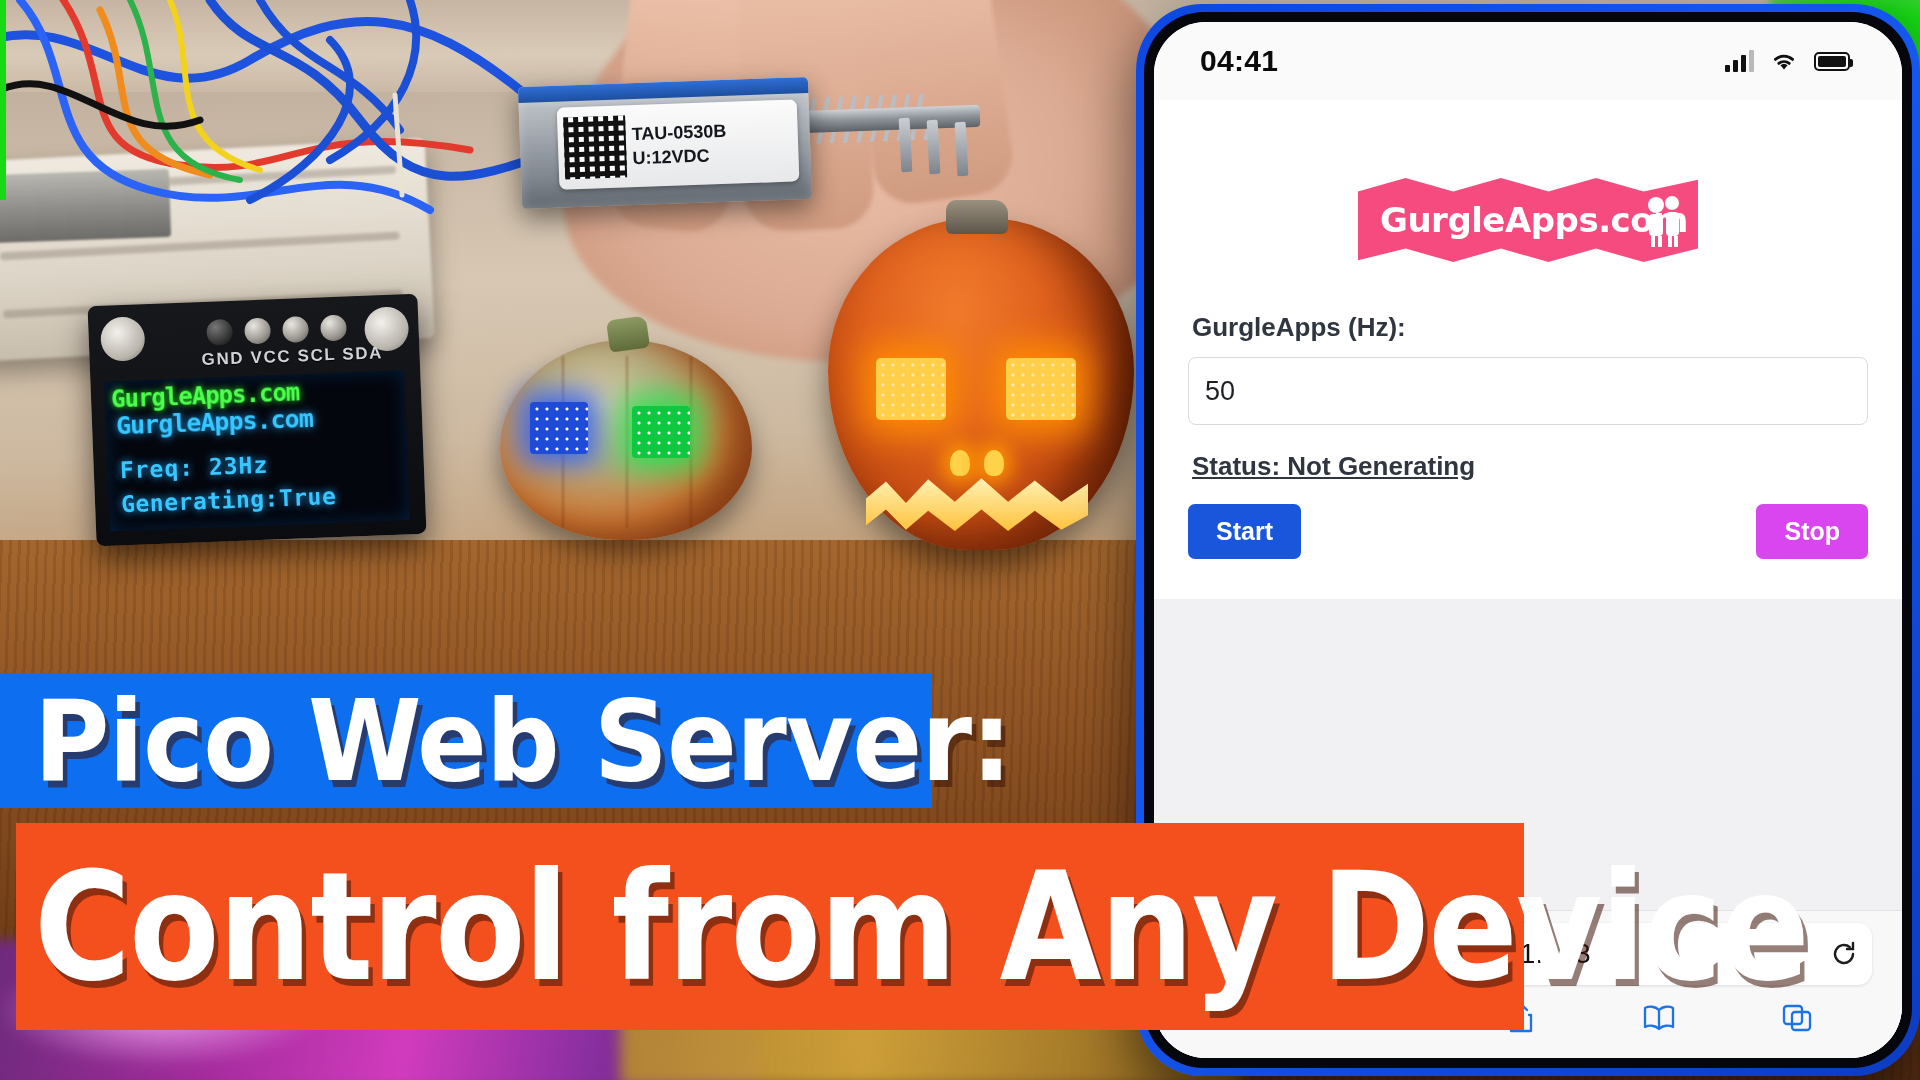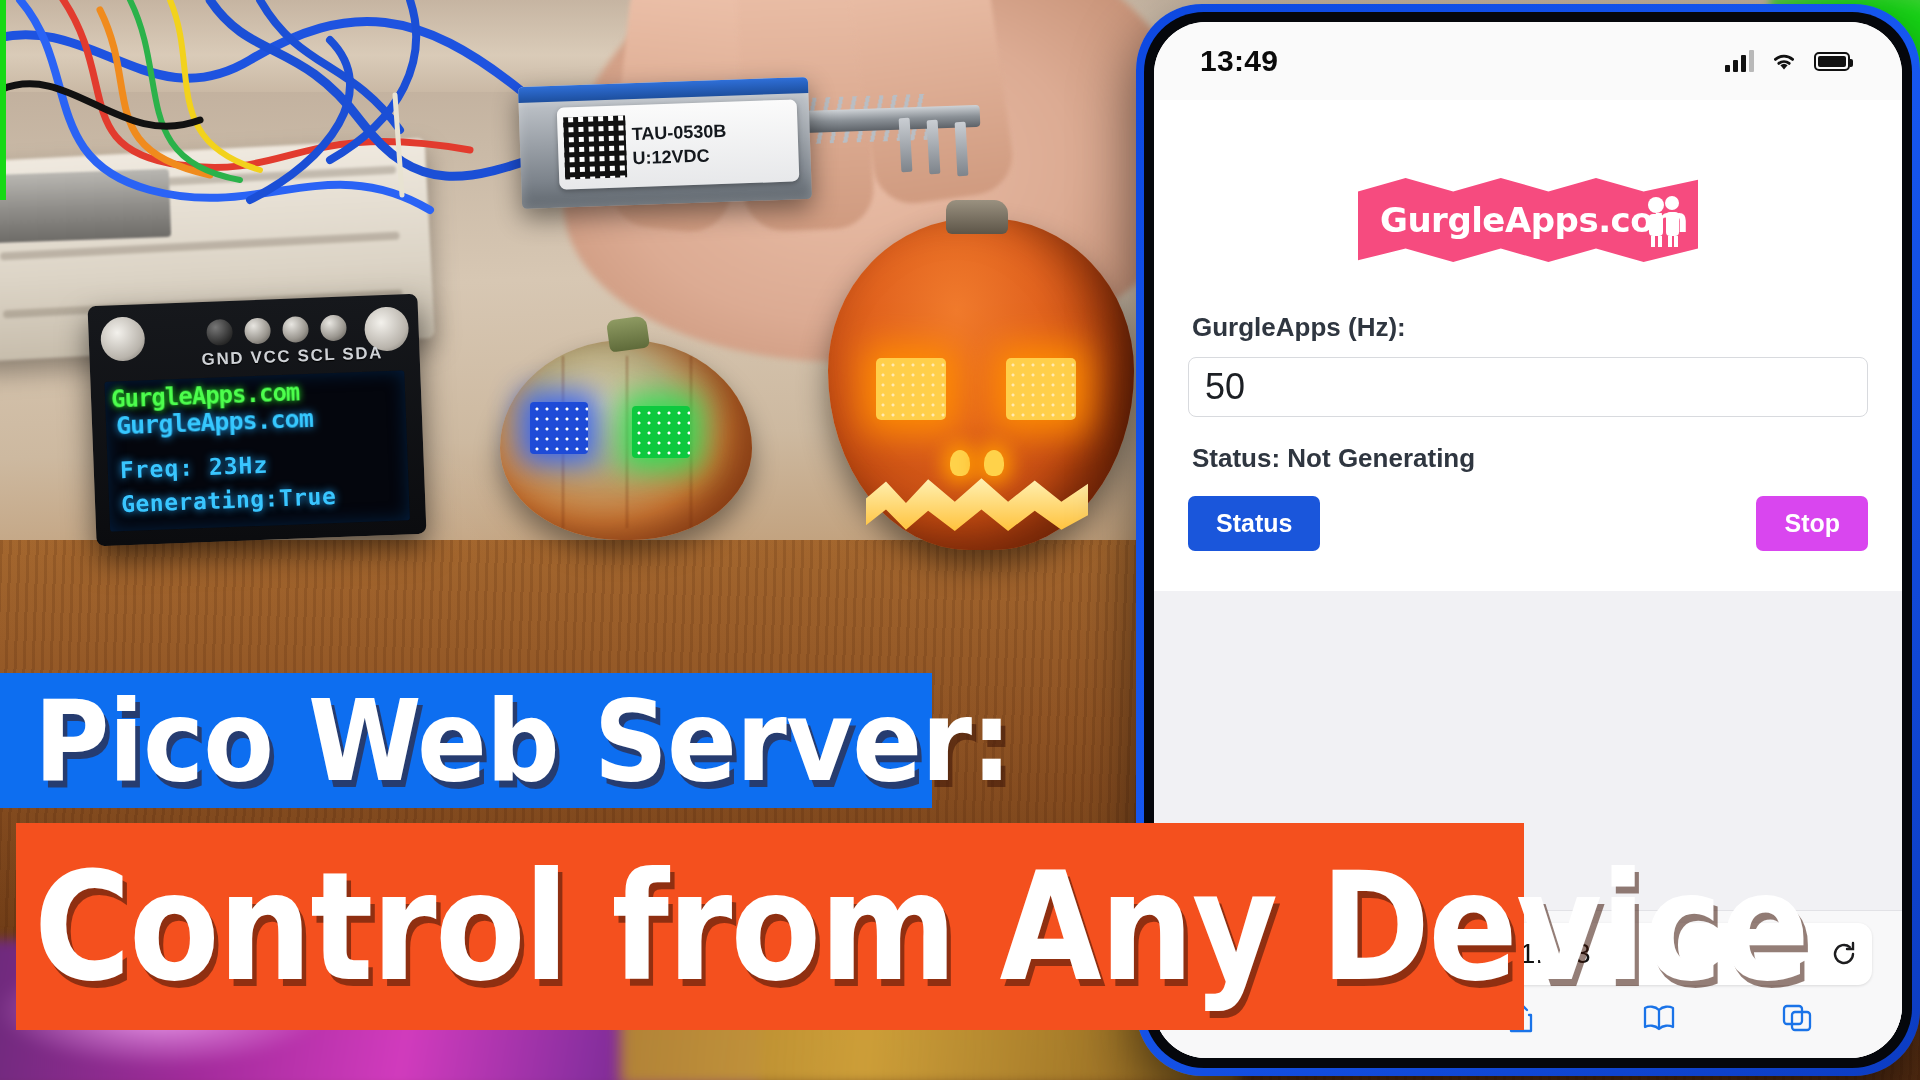--- a/index.html
+++ b/index.html
@@ -284,25 +284,25 @@
   }
   .logo-text {
     position:absolute; inset:0; display:flex; align-items:center; justify-content:flex-start;
     padding-left:22px; color:#fff; font-size:34px; font-weight:700;
     font-family:"DejaVu Sans", sans-serif; letter-spacing:-.5px;
   }
   .logo-family { position:absolute; right:12px; top:16px; width:46px; height:54px; }
 
   .field-label { font-size:26px; font-weight:700; color:#2f3640; margin:6px 0 14px 4px; }
   .freq-input {
-    width:100%; height:60px; border:1px solid #d8dade; border-radius:8px;
-    font-size:36px; color:#1c1f24; padding:0 16px; background:#fff;
+    width:100%; height:68px; border:1px solid #d8dade; border-radius:8px;
+    font-size:27px; color:#1c1f24; padding:0 16px; background:#fff;
     font-family:"Liberation Sans", sans-serif;
   }
-  .status-line { font-size:26px; font-weight:700; color:#2f3640; margin:26px 0 22px 4px; }
+  .status-line { font-size:26px; font-weight:700; color:#2f3640; margin:26px 0 22px 4px;text-decoration:underline; }
   .btn-row { display:flex; justify-content:space-between; align-items:center; }
   .btn {
     border:none; border-radius:7px; color:#fff; font-size:25px; font-weight:700;
     padding:13px 28px; cursor:pointer; font-family:"Liberation Sans", sans-serif;
   }
   .btn-start { background:#1a56db; }
   .btn-stop  { background:#d946ef; }
 
   .browser-bottom {
     position:absolute; left:0; right:0; bottom:0; height:148px;
@@ -447,21 +447,21 @@
     <div class="bb-gold"></div>
   </div>
 
   <div class="green-glow"></div>
 
   <div class="phone">
     <div class="phone-bezel">
       <div class="phone-screen">
 
         <div class="statusbar">
-          <div class="clock">13:49</div>
+          <div class="clock">04:41</div>
           <div class="status-icons">
             <div class="bars">
               <i class="b1"></i>
                 <i class="b2"></i>
                 <i class="b3"></i>
                 <i class="b4"></i>
             </div>
             <svg width="28" height="22" viewBox="0 0 28 22">
               <path d="M14 19.5l-3.6-4.3a5.6 5.6 0 017.2 0z" fill="#111"></path>
               <path d="M5.4 9.4a13 13 0 0117.2 0" stroke="#111" stroke-width="2.8" fill="none" stroke-linecap="round"></path>
@@ -491,21 +491,21 @@
                   <rect x="34" y="42" width="4" height="11" fill="#fff"></rect>
                 </svg>
               </div>
             </div>
 
             <div class="field-label">GurgleApps (Hz):</div>
             <input class="freq-input" type="text" value="50" style="">
             <div class="status-line">Status: Not Generating</div>
 
             <div class="btn-row">
-              <button class="btn btn-start">Status</button>
+              <button class="btn btn-start">Start</button>
               <button class="btn btn-stop">Stop</button>
             </div>
           </div>
         </div>
 
         <div class="browser-bottom">
           <div class="urlbar">
             <div class="url-text">192.168.1.163</div>
             <div class="reload">
               <svg width="30" height="30" viewBox="0 0 30 30" fill="none" stroke="#1d1d1f" stroke-width="2.4" stroke-linecap="round">

